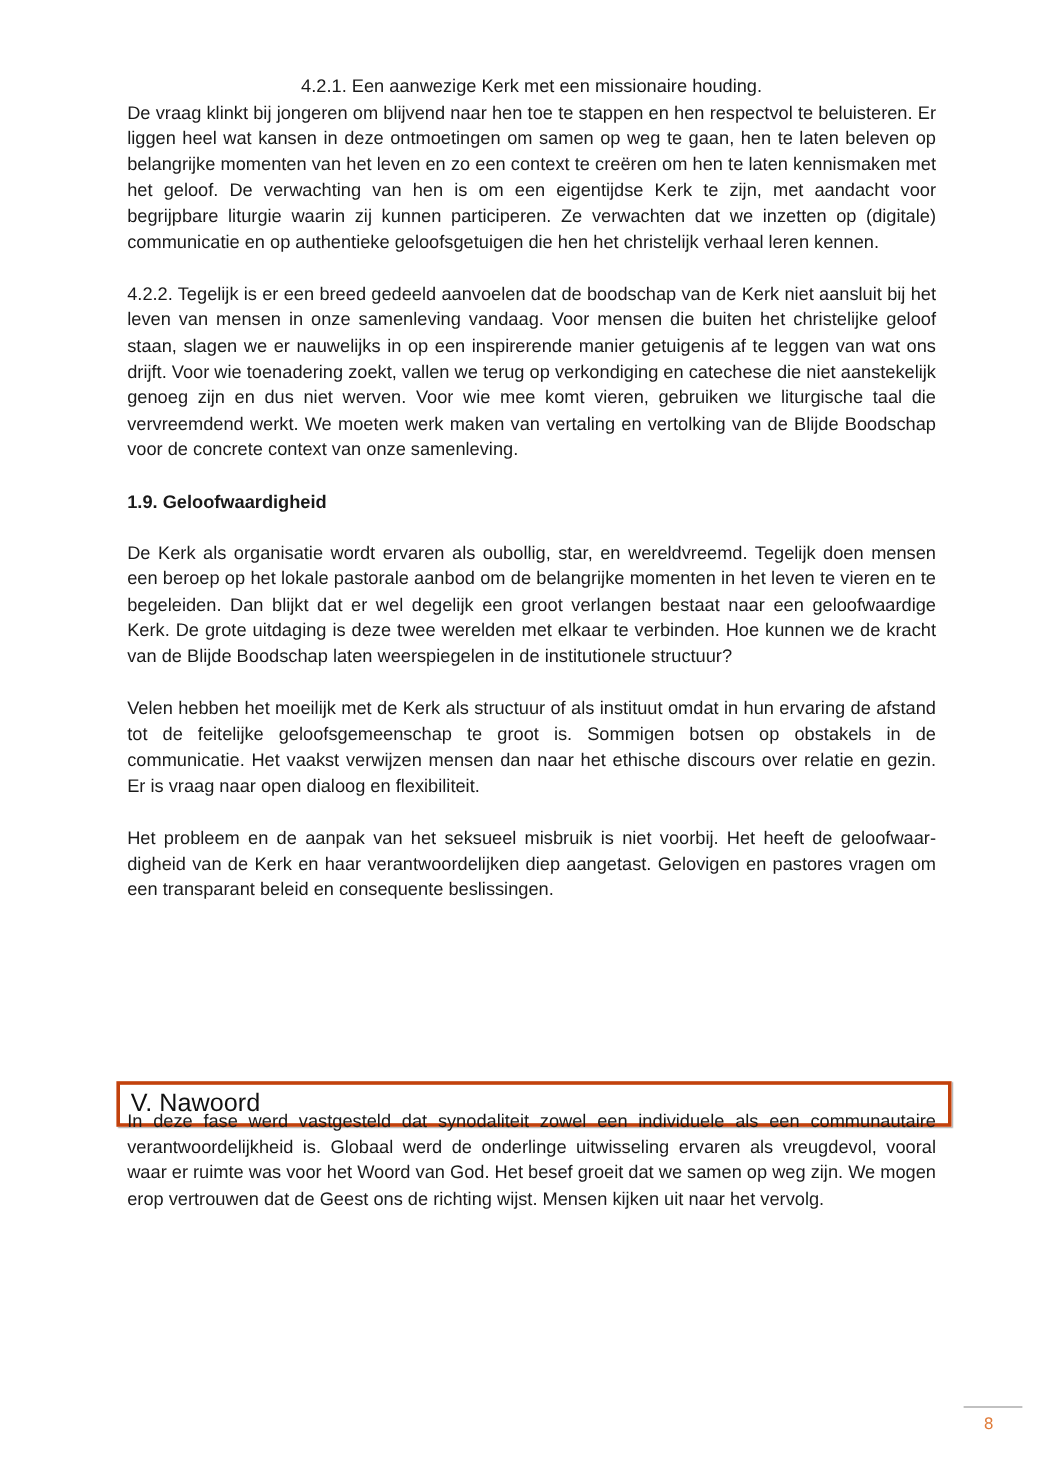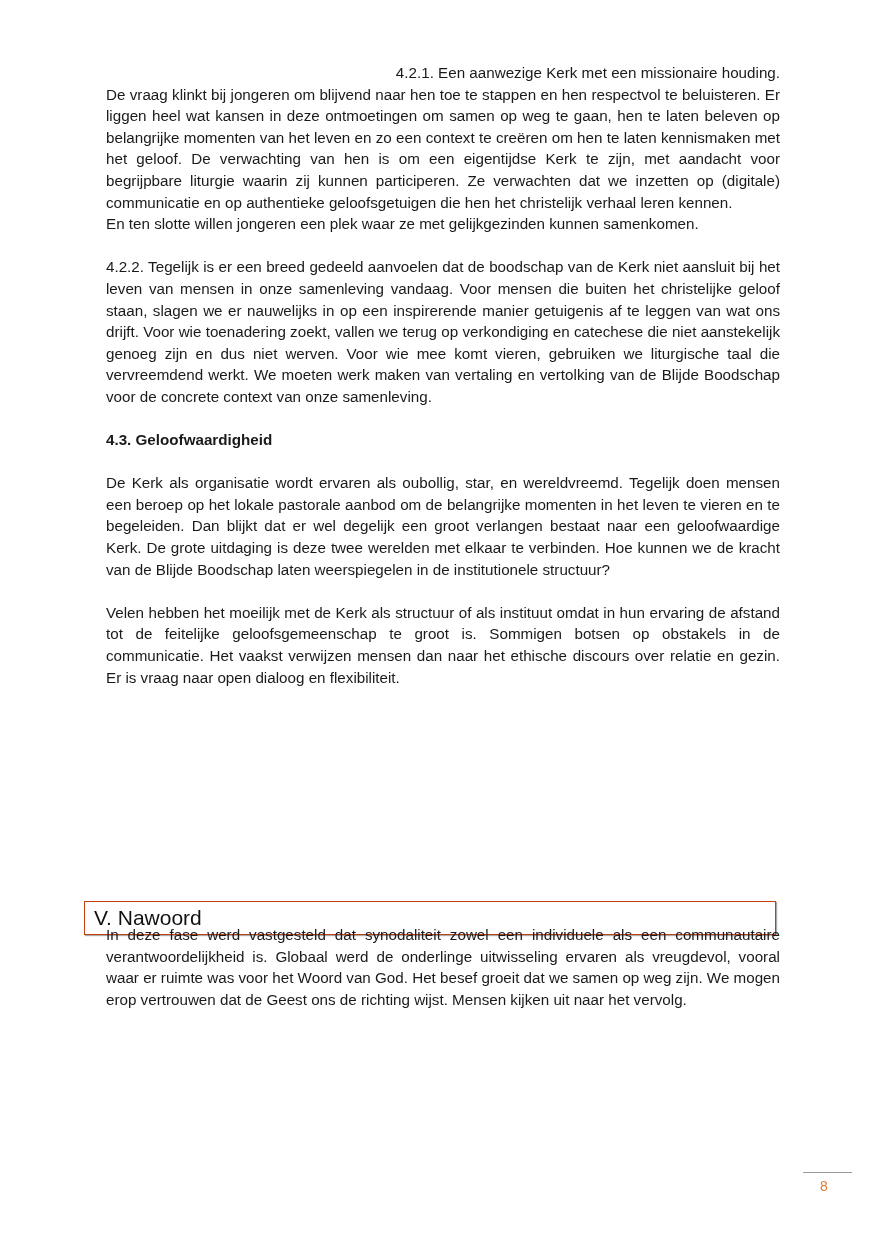--- a/index.html
+++ b/index.html
@@ -1,45 +1,45 @@
 <!DOCTYPE html>
 <html><head>
 <meta charset="utf-8">
 <style>
   html, body { margin: 0; padding: 0; background: #ffffff; }
   body { width: 874px; height: 1236px; position: relative; overflow: hidden;
          font-family: "Liberation Sans", sans-serif; color: #1a1a1a; }
   .page { position: absolute; left: 106px; top: 62px; width: 674px; }
   p { margin: 0; font-size: 15.2px; line-height: 21.6px; text-align: justify; }
-  .hdr { text-align: right; }
+  .hdr { text-align: center; }
   .gap { height: 21.6px; }
   .subhead { font-weight: bold; font-size: 15.2px; line-height: 21.6px; margin: 0; }
-  .chapter-box { position: absolute; left: 84px; top: 901px; width: 690px; height: 32px;
-                 border: 1px solid #c2410c; box-shadow: 1px 1px 1px #aaa; }
+  .chapter-box { position: absolute; left: 97px; top: 901px; width: 690px; height: 32px;
+                 border: 3px solid #c2410c; box-shadow: 1px 1px 1px #aaa; }
   .chapter-title { position: absolute; left: 9px; top: 2px; font-size: 21px; line-height: 28px; color: #111; }
   .after { position: absolute; left: 106px; top: 924px; width: 674px; }
   .footer-line { position: absolute; left: 803px; top: 1172px; width: 49px; height: 1px; background: #999; }
   .page-num { position: absolute; left: 820px; top: 1178px; font-size: 14px; color: #e07b39; }
 </style>
 </head>
 <body>
 
 <div class="page">
   <p class="hdr">4.2.1.   Een aanwezige Kerk met een missionaire houding.</p>
   <p>De vraag klinkt bij jongeren om blijvend naar hen toe te stappen en hen respectvol te beluisteren. Er liggen heel wat kansen in deze ontmoetingen om samen op weg te gaan, hen te laten beleven op belangrijke momenten van het leven en zo een context te creëren om hen te laten kennismaken met het geloof. De verwachting van hen is om een eigentijdse Kerk te zijn, met aandacht voor begrijpbare liturgie waarin zij kunnen participeren. Ze verwachten dat we inzetten op (digitale) communicatie en op authentieke geloofsgetuigen die hen het christelijk verhaal leren kennen.</p>
-  <p>En ten slotte willen jongeren een plek waar ze met gelijkgezinden kunnen samenkomen.</p>
   <div class="gap"></div>
   <p>4.2.2. Tegelijk is er een breed gedeeld aanvoelen dat de boodschap van de Kerk niet aansluit bij het leven van mensen in onze samenleving vandaag. Voor mensen die buiten het christelijke geloof staan, slagen we er nauwelijks in op een inspirerende manier getuigenis af te leggen van wat ons drijft. Voor wie toenadering zoekt, vallen we terug op verkondiging en catechese die niet aanstekelijk genoeg zijn en dus niet werven. Voor wie mee komt vieren, gebruiken we liturgische taal die vervreemdend werkt. We moeten werk maken van vertaling en vertolking van de Blijde Boodschap voor de concrete context van onze samenleving.</p>
   <div class="gap"></div>
-  <p class="subhead">4.3. Geloofwaardigheid</p>
+  <p class="subhead">1.9. Geloofwaardigheid</p>
   <div class="gap"></div>
   <p>De Kerk als organisatie wordt ervaren als oubollig, star, en wereldvreemd. Tegelijk doen mensen een beroep op het lokale pastorale aanbod om de belangrijke momenten in het leven te vieren en te begeleiden. Dan blijkt dat er wel degelijk een groot verlangen bestaat naar een geloofwaardige Kerk. De grote uitdaging is deze twee werelden met elkaar te verbinden. Hoe kunnen we de kracht van de Blijde Boodschap laten weerspiegelen in de institutionele structuur?</p>
   <div class="gap"></div>
   <p>Velen hebben het moeilijk met de Kerk als structuur of als instituut omdat in hun ervaring de afstand tot de feitelijke geloofsgemeenschap te groot is. Sommigen botsen op obstakels in de communicatie. Het vaakst verwijzen mensen dan naar het ethische discours over relatie en gezin. Er is vraag naar open dialoog en flexibiliteit.</p>
   <div class="gap"></div>
+  <p>Het probleem en de aanpak van het seksueel misbruik is niet voorbij. Het heeft de geloofwaar-digheid van de Kerk en haar verantwoordelijken diep aangetast. Gelovigen en pastores vragen om een transparant beleid en consequente beslissingen.</p>
 </div>
 
 <div class="chapter-box">
   <span class="chapter-title">V. Nawoord</span>
 </div>
 
 <div class="after">
   <p>In deze fase werd vastgesteld dat synodaliteit zowel een individuele als een communautaire verantwoordelijkheid is. Globaal werd de onderlinge uitwisseling ervaren als vreugdevol, vooral waar er ruimte was voor het Woord van God. Het besef groeit dat we samen op weg zijn. We mogen erop vertrouwen dat de Geest ons de richting wijst. Mensen kijken uit naar het vervolg.</p>
 </div>
 

